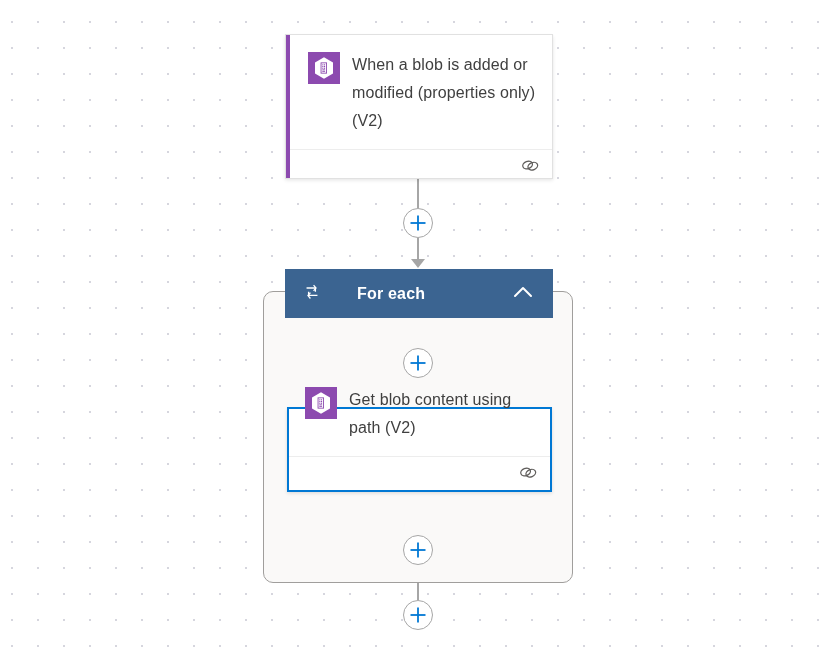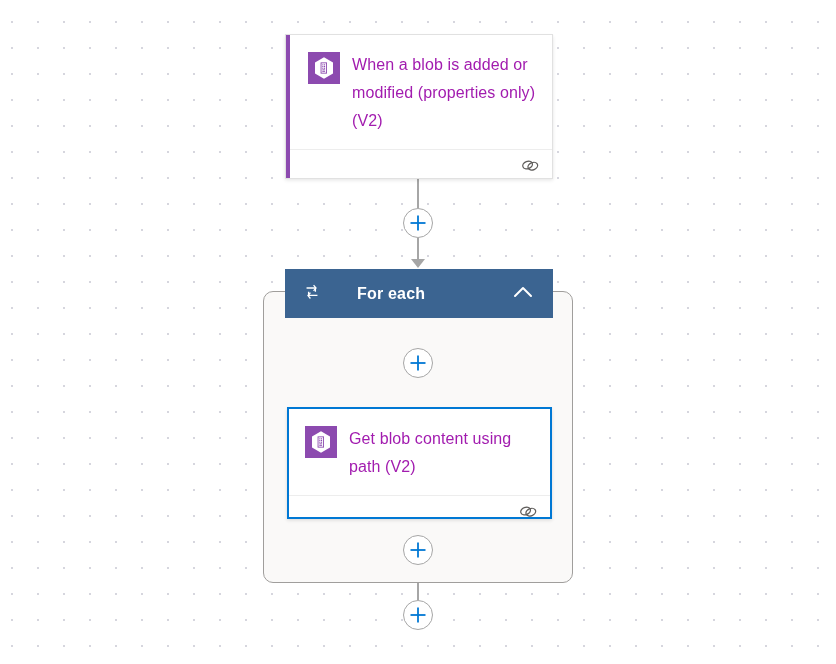--- a/index.html
+++ b/index.html
@@ -95,21 +95,21 @@
     align-items: center;
     justify-content: center;
     margin-right: 12px;
     margin-top: 1px;
   }
   .conn-icon svg { display: block; }
 
   .card-title {
     font-size: 16px;
     line-height: 28px;
-    color: #a21caf;
+    color: #404040;
     font-weight: 400;
     letter-spacing: 0.1px;
   }
 
   .card-footer {
     border-top: 1px solid #ededed;
     height: 34px;
     flex: 0 0 34px;
     display: flex;
     align-items: center;
@@ -222,21 +222,21 @@
   <div class="plus-btn" style="left:403px; top:348px;">
     <svg width="18" height="18" viewBox="0 0 18 18">
       <line x1="9" y1="1.5" x2="9" y2="16.5" stroke="#0078d4" stroke-width="1.8"></line>
       <line x1="1.5" y1="9" x2="16.5" y2="9" stroke="#0078d4" stroke-width="1.8"></line>
     </svg>
   </div>
 
   <div class="conn-line" style="left:417px; top:378px; height:22px;"></div>
   <div class="conn-arrow" style="left:411px; top:398px;"></div>
 
-  <div class="card selected" style="left:287px; top:407px; width:265px; height:112px;">
+  <div class="card selected" style="left:287px; top:407px; width:265px; height:85px;justify-content:flex-end;">
     <div class="card-body">
       <span class="conn-icon">
         <svg width="26" height="26" viewBox="0 0 26 26">
           <polygon points="13,2.2 22,7.4 22,18.6 13,23.8 4,18.6 4,7.4" fill="#ffffff"></polygon>
           <g>
             <rect x="9.6" y="7.4" width="6.4" height="11.2" fill="#8c4aaf"></rect>
             <rect x="10.5" y="8.3" width="4.6" height="9.4" fill="#ffffff"></rect>
             <rect x="11.3" y="9.3" width="1.1" height="1.1" fill="#8c4aaf"></rect>
             <rect x="13.0" y="9.3" width="1.1" height="1.1" fill="#8c4aaf"></rect>
             <rect x="11.3" y="11.0" width="1.1" height="1.1" fill="#8c4aaf"></rect>

